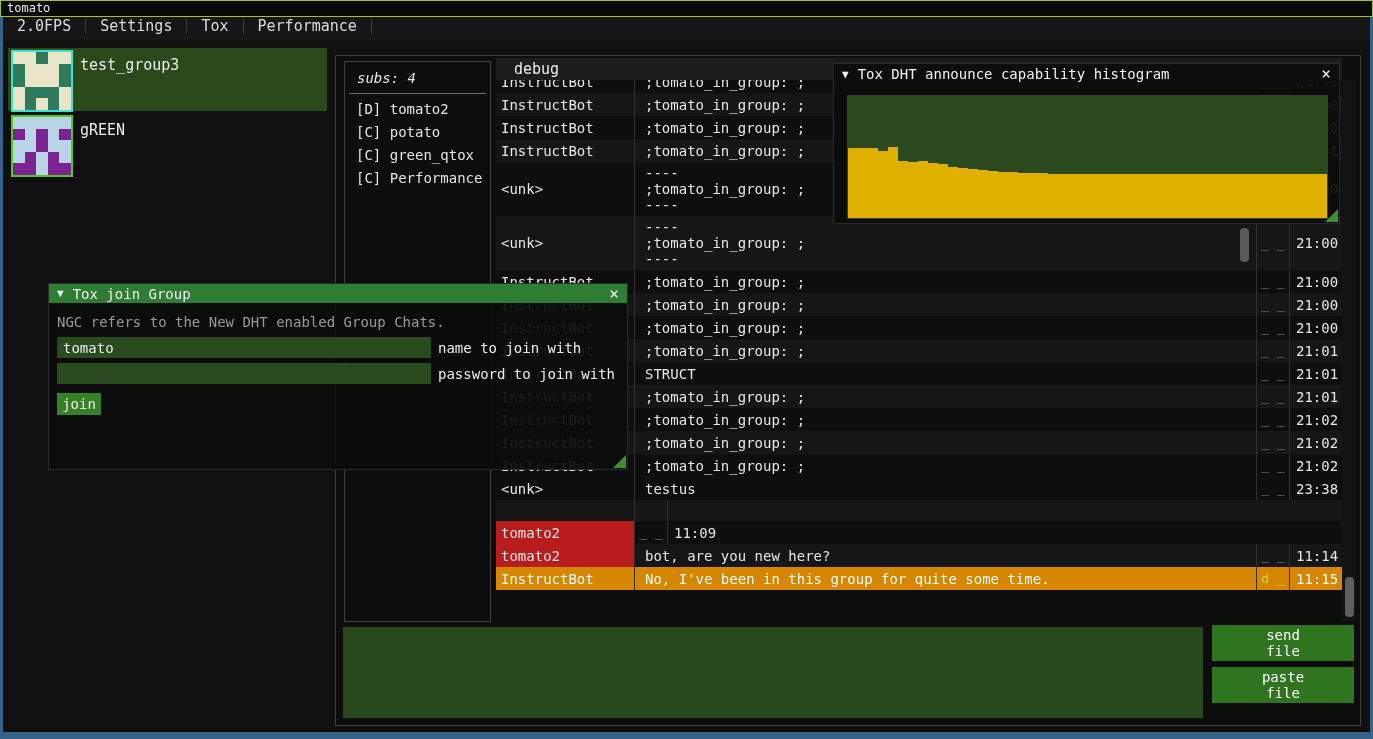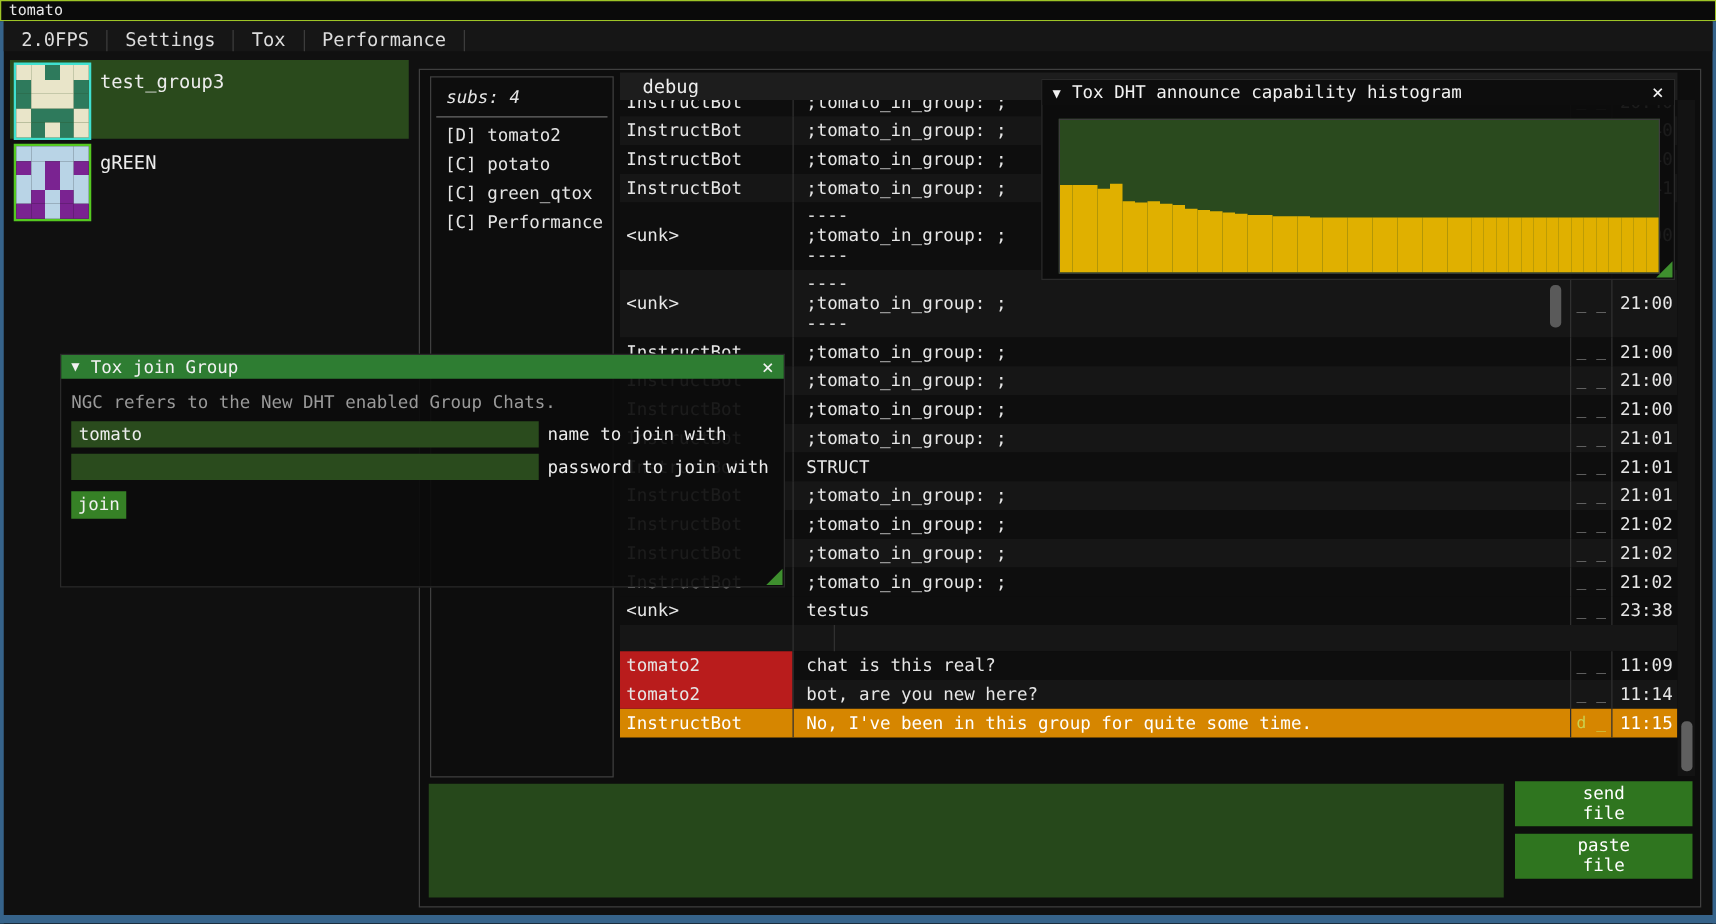--- a/index.html
+++ b/index.html
@@ -6,21 +6,21 @@
   .app{position:relative;width:1373px;height:739px;background:#101010;overflow:hidden;
        font-family:"DejaVu Sans Mono",monospace;color:#e6e6e6;}
   
   .titlebar{position:absolute;left:0;top:0;width:1373px;height:17px;background:#0a0a0a;
             border:1px solid #9ec427;box-sizing:border-box;font-size:12px;line-height:14px;padding-left:6px;color:#e8e8e8;}
   .edge{position:absolute;background:#36638a;}
   .edge-left{left:0;top:17px;bottom:0;width:3px;}
   .edge-right{right:0;top:17px;bottom:0;width:3px;}
   .edge-bottom{left:0;bottom:0;width:100%;height:7px;}
   .menubar{position:absolute;left:3px;top:17px;right:3px;height:24px;background:#161616;
-           display:flex;align-items:flex-end;font-size:15px;color:#dcdcdc;}
+           display:flex;align-items:flex-start;font-size:15px;color:#dcdcdc;}
   .menu-item{padding:0 14px;white-space:nowrap;}
   .menu-sep{width:1px;height:17px;background:#3c3c3c;}
   
   .group-item{position:absolute;left:8px;width:319px;height:63px;}
   .group-item.selected{background:#2a4a1c;}
   .avatar{position:absolute;left:3px;top:2px;width:58px;height:58px;border:2px solid #888;
           display:grid;grid-template-columns:repeat(5,1fr);grid-template-rows:repeat(5,1fr);}
   .group-label{position:absolute;left:72px;top:8px;font-size:15px;color:#ececec;white-space:nowrap;}
   
   .chat-window{position:absolute;left:335px;top:55px;width:1026px;height:671px;
@@ -280,21 +280,20 @@
             <div class="cell cell-status">_ _</div>
             <div class="cell cell-time">23:38</div>
           </div>
           <div class="row h21 date-row odd">
             <div class="cell cell-name"></div>
             <div class="cell cell-status"></div>
             <div class="cell cell-time"></div>
           </div>
           <div class="row h23 even">
             <div class="cell cell-name name-green">tomato2</div>
-            <div class="cell cell-msg">chat is this real?</div>
             <div class="cell cell-status">_ _</div>
             <div class="cell cell-time">11:09</div>
           </div>
           <div class="row h23 odd">
             <div class="cell cell-name name-green">tomato2</div>
             <div class="cell cell-msg">bot, are you new here?</div>
             <div class="cell cell-status">_ _</div>
             <div class="cell cell-time">11:14</div>
           </div>
           <div class="row h23 even highlight">

